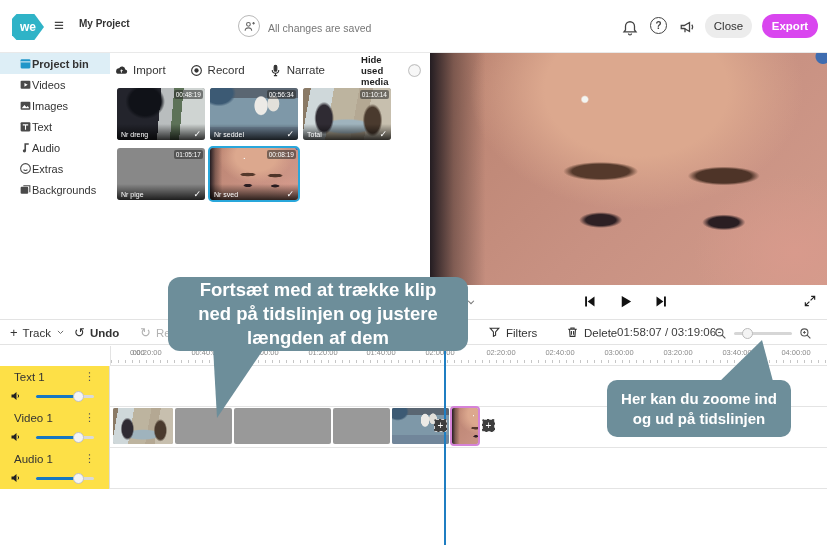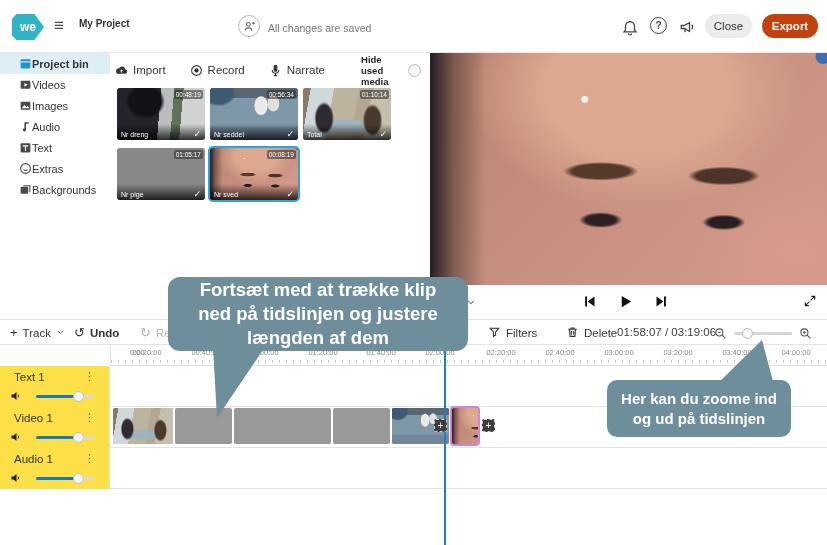--- a/index.html
+++ b/index.html
@@ -12,21 +12,21 @@
   .logo { position:absolute; left:12px; top:14px; width:32px; height:26px; background:#2fb3c7; clip-path:polygon(0 18%,0 82%,14% 100%,70% 100%,100% 50%,70% 0,14% 0); display:flex; align-items:center; justify-content:center; color:#fff; font-weight:bold; font-size:12px; }
   .hamburger { position:absolute; left:54px; top:16px; font-size:17px; color:#444; cursor:pointer; }
   .proj-title { position:absolute; left:79px; top:18px; font-size:10px; font-weight:bold; color:#333; }
   .collab { position:absolute; left:238px; top:15px; width:22px; height:22px; border:1px solid #b9b9b9; border-radius:50%; color:#666; display:flex; align-items:center; justify-content:center; }
   .autosave { position:absolute; left:268px; top:22px; font-size:10.5px; color:#777; }
   .hdr-icon { position:absolute; top:18px; width:18px; height:18px; color:#444; cursor:pointer; }
   .bell-i { left:621px; } .help-i { left:650px; top:17px; width:17px; height:17px; border:1.4px solid #444; border-radius:50%; font-size:10px; font-weight:bold; display:flex; align-items:center; justify-content:center; }
   .mega-i { left:679px; }
   .btn { position:absolute; top:14px; height:24px; border-radius:13px; font-size:11.5px; display:flex; align-items:center; justify-content:center; cursor:pointer; }
   .btn-close { left:705px; width:47px; background:#ececec; color:#333; }
-  .btn-export { left:762px; width:56px; background:#c2410c; color:#fff; font-weight:bold; }
+  .btn-export { left:762px; width:56px; background:#d946ef; color:#fff; font-weight:bold; }
 
   
   .sidebar { position:absolute; left:0; top:53px; width:110px; }
   .side-item { position:relative; height:21px; display:flex; align-items:center; padding-left:19px; gap:0; font-size:11px; color:#333; cursor:pointer; }
   .side-item .ic { width:13px; height:13px; color:#4a4a4a; flex:0 0 13px; }
   .side-item.sel { background:#ddeef6; }
   .side-item.sel .ic { color:#2196c9; }
   .side-item.sel span { font-weight:bold; }
 
   
@@ -179,30 +179,30 @@
     </div>
     <div class="side-item">
       <svg class="ic" viewBox="0 0 24 24" fill="currentColor">
           <rect x="3" y="5" width="18" height="15" rx="2"></rect>
           <path d="M5 17l5-6 4 4 2-2 3 4z" fill="#fff"></path>
         </svg>
       <span>Images</span>
     </div>
     <div class="side-item">
       <svg class="ic" viewBox="0 0 24 24" fill="currentColor">
-          <path d="M10 4h8v3h-5v11a3 3 0 1 1-3-3z"></path>
-        </svg>
-      <span>Audio</span>
-    </div>
-    <div class="side-item">
-      <svg class="ic" viewBox="0 0 24 24" fill="currentColor">
           <rect x="3" y="4" width="18" height="17" rx="2"></rect>
           <path d="M7 9h10M12 9v9" stroke="#fff" stroke-width="2" fill="none"></path>
         </svg>
       <span>Text</span>
+    </div>
+    <div class="side-item">
+      <svg class="ic" viewBox="0 0 24 24" fill="currentColor">
+          <path d="M10 4h8v3h-5v11a3 3 0 1 1-3-3z"></path>
+        </svg>
+      <span>Audio</span>
     </div>
     <div class="side-item">
       <svg class="ic" viewBox="0 0 24 24" fill="none" stroke="currentColor" stroke-width="2">
           <circle cx="12" cy="12" r="9"></circle>
           <path d="M8.5 14a4.5 4.5 0 0 0 7 0"></path>
           <path d="M9 9.5h.1M15 9.5h.1" stroke-width="2.4"></path>
         </svg>
       <span>Extras</span>
     </div>
     <div class="side-item">

